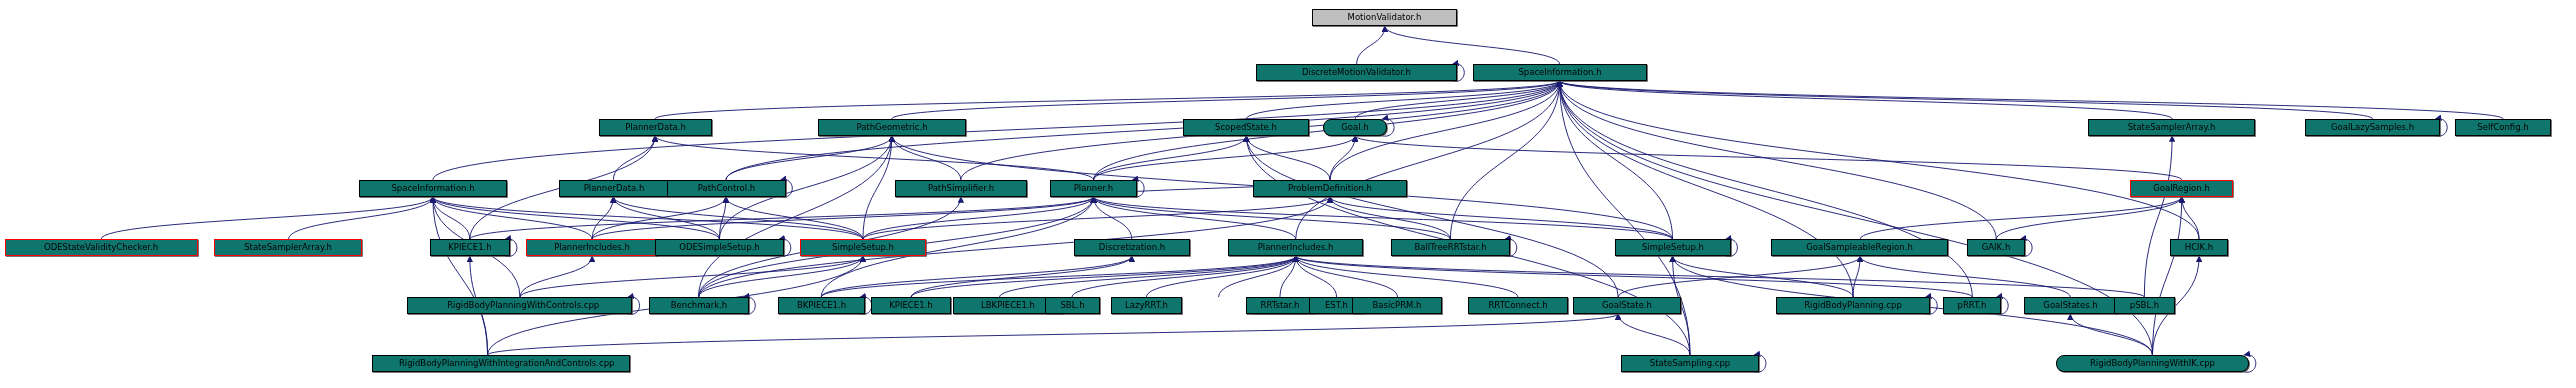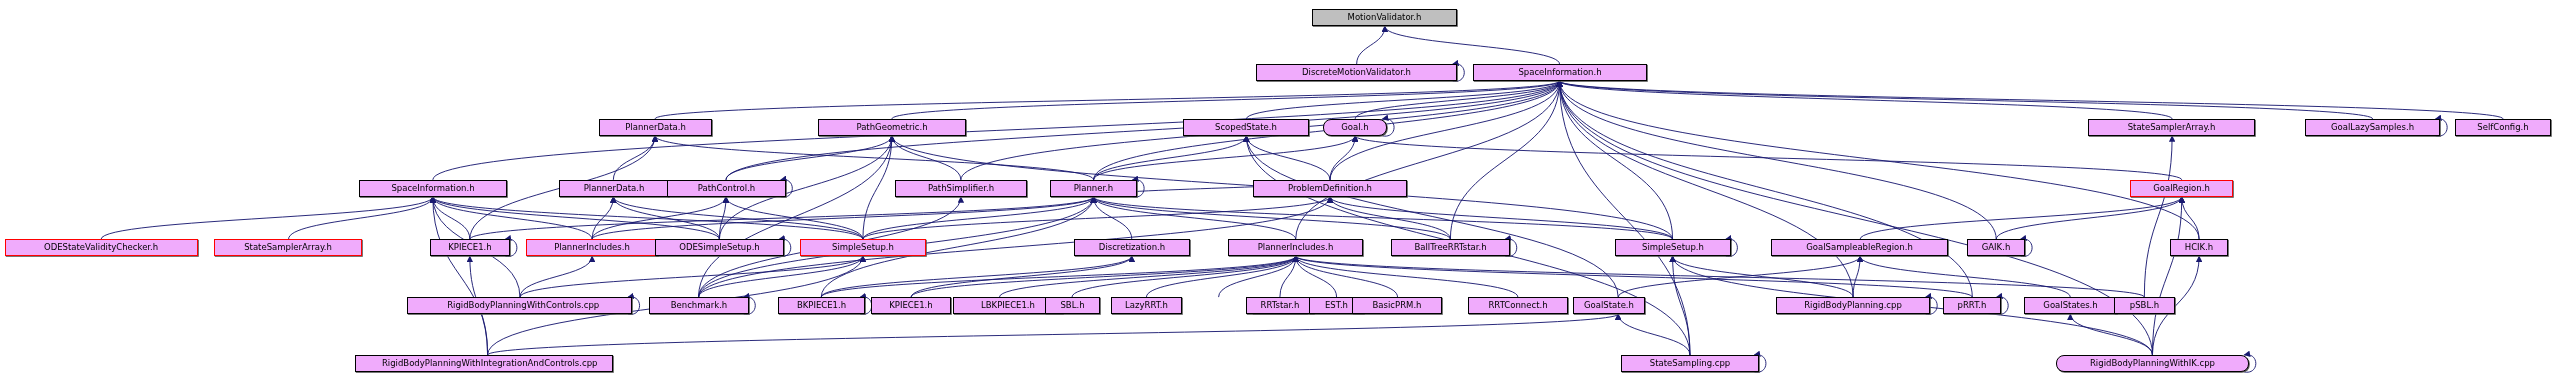--- a/index.html
+++ b/index.html
@@ -1,21 +1,21 @@
 <!DOCTYPE html>
 <html style="font-size:12.3px"><head>
 <meta charset="utf-8">
 <style>
   html, body { margin: 0; padding: 0; background: #ffffff; }
   body { width: 2576px; height: 389px; position: relative; overflow: hidden;
          font-family: "DejaVu Sans", sans-serif; }
   #graph { position: absolute; left: 0; top: 0; width: 2576px; height: 389px; }
   #edges { position: absolute; left: 0; top: 0; }
   .node { position: absolute; box-sizing: border-box; height: 17px;
-          border: 0.8px solid #000; background: #f0abfc; font-size: 8.5px; color: #000;
+          border: 0.8px solid #000; background: #0f766e; font-size: 8.5px; color: #000;
           line-height: 15.4px; text-align: center; white-space: nowrap;
           box-shadow: 0.8px 0.8px 0 #555; cursor: pointer; padding: 0 4.6px; }
   .node.root { background: #bfbfbf; }
   .node.red { border-color: #ff0000; }
 </style>
 </head>
 <body>
 
 <div id="graph">
   <svg id="edges" width="2576" height="389" xmlns="http://www.w3.org/2000/svg" viewBox="0 0 3339 504">
@@ -179,22 +179,22 @@
     <div class="node" style="left: 778px; top: 297px; width: 87px;">BKPIECE1.h</div>
     <div class="node" style="left: 871px; top: 297px; width: 80px;">KPIECE1.h</div>
     <div class="node" style="left: 953px; top: 297px; width: 110px;">LBKPIECE1.h</div>
     <div class="node" style="left: 1045px; top: 297px; width: 55px;">SBL.h</div>
     <div class="node" style="left: 1111px; top: 297px; width: 71px;">LazyRRT.h</div>
     <div class="node" style="left: 1252px; top: 297px; width: 55px; text-align: center;">RRT.h</div>
     <div class="node" style="left: 1246px; top: 297px; width: 68px;">RRTstar.h</div>
     <div class="node" style="left: 1309px; top: 297px; width: 55px;">EST.h</div>
     <div class="node" style="left: 1352px; top: 297px; width: 90px;">BasicPRM.h</div>
     <div class="node" style="left: 1468px; top: 297px; width: 100px;">RRTConnect.h</div>
-    <div class="node" style="left: 1573px; top: 297px; width: 72px;">GoalState.h</div>
+    <div class="node" style="left: 1573px; top: 297px; width: 108px;">GoalState.h</div>
     <div class="node" style="left: 1776px; top: 297px; width: 154px;">RigidBodyPlanning.cpp</div>
     <div class="node" style="left: 1943px; top: 297px; width: 58px;">pRRT.h</div>
     <div class="node" style="left: 2024px; top: 297px; width: 93px;">GoalStates.h</div>
     <div class="node" style="left: 2114px; top: 297px; width: 61px;">pSBL.h</div>
-    <div class="node" style="left: 355px; top: 355px; width: 258px; padding-left: 16px;">RigidBodyPlanningWithIntegrationAndControls.cpp</div>
+    <div class="node" style="left: 372px; top: 355px; width: 258px; padding-left: 16px;">RigidBodyPlanningWithIntegrationAndControls.cpp</div>
     <div class="node" style="left: 1621px; top: 355px; width: 138px;">StateSampling.cpp</div>
     <div class="node" style="left: 2056px; top: 355px; width: 193px; border-radius: 8px;">RigidBodyPlanningWithIK.cpp</div>
   </div>
 
 
 </body></html>

